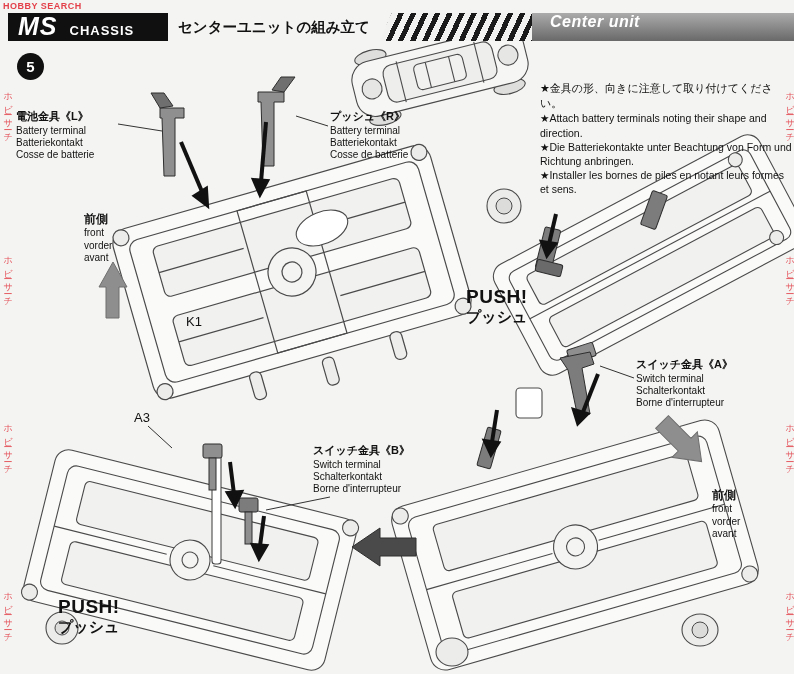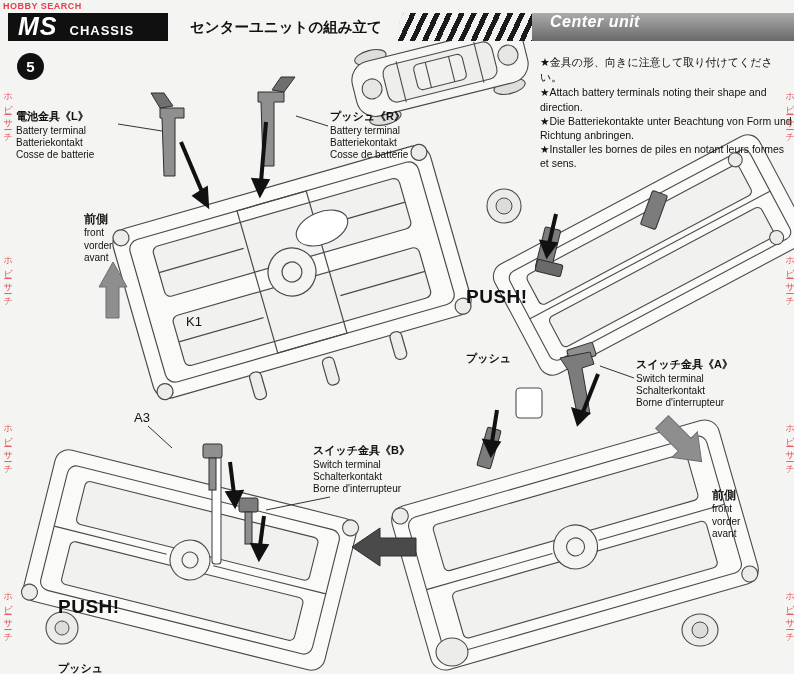--- a/index.html
+++ b/index.html
@@ -7,38 +7,38 @@
   body { background:#dcdcda; font-family:"Liberation Sans","DejaVu Sans",sans-serif; color:#111; }
   .page { position:relative; width:794px; height:674px; background:#f4f4f2; overflow:hidden; }
 
   svg.art { position:absolute; left:0; top:0; z-index:1; }
 
   
   .header { position:absolute; left:8px; top:13px; width:786px; height:28px; display:flex; z-index:2; }
   .logo { background:#101010; color:#fff; display:flex; align-items:baseline; gap:12px; padding:0 10px; width:160px; flex:none; }
   .logo .ms { font-size:25px; font-weight:bold; font-style:italic; line-height:27px; letter-spacing:1px; }
   .logo .chassis { font-size:13px; font-weight:bold; letter-spacing:1px; }
-  .stripes { flex:1; background:repeating-linear-gradient(115deg,#1a1a1a 0 5px,#f2f2f0 5px 11px); display:flex; align-items:stretch;margin-left:12px; }
+  .stripes { flex:1; background:repeating-linear-gradient(115deg,#1a1a1a 0 5px,#f2f2f0 5px 11px); display:flex; align-items:stretch; }
   .jp-title { background:#f4f4f2; display:flex; align-items:center; padding:0 22px 0 10px; font-size:14.5px; font-weight:bold; clip-path:polygon(0 0,100% 0,calc(100% - 12px) 100%,0 100%); }
   .unit-bar { width:262px; flex:none; background:linear-gradient(#ababab,#696969); color:#fff; display:flex; align-items:flex-start; padding-left:18px; font-size:16px; font-weight:bold; font-style:italic; letter-spacing:.5px; }
 
   .step-circle { position:absolute; left:17px; top:53px; width:27px; height:27px; border-radius:50%; background:#101010; color:#fff; text-align:center; line-height:27px; font-size:15px; font-weight:bold; z-index:2; }
 
   .notes { position:absolute; left:540px; top:55px; width:252px; font-size:10.5px; line-height:1.34; z-index:2; }
-  .notes .n0 { font-size:11px; margin-bottom:1px; }
+  .notes .n0 { font-size:11px; margin-bottom:1px;margin-top:26px; }
 
   .lbl { position:absolute; z-index:2; font-size:10px; line-height:1.24; }
   .lbl .jp { font-size:11px; font-weight:bold; margin-bottom:1px; }
 
   .front { position:absolute; z-index:2; font-size:10px; line-height:1.25; }
   .front .jp { font-size:12px; font-weight:bold; }
 
   .push { position:absolute; z-index:2; line-height:1.15; }
   .push .en { font-size:19px; font-weight:800; letter-spacing:.5px; }
-  .push .jp { font-size:11px; font-weight:bold;margin-top:44px; }
+  .push .jp { font-size:15px; font-weight:bold; }
 
   .part-lab { position:absolute; z-index:2; font-size:13px; }
 
   .wm-top { position:absolute; left:3px; top:1px; color:#e3404a; font-size:9px; font-weight:bold; letter-spacing:.5px; z-index:3; }
   .wm-v { position:absolute; writing-mode:vertical-rl; color:#e3404a; font-size:9px; letter-spacing:2px; z-index:3; opacity:.9; }
   .wm-l { left:1px; } .wm-r { left:783px; }
   .wm-y1 { top:86px; } .wm-y2 { top:250px; } .wm-y3 { top:418px; } .wm-y4 { top:586px; }
 </style>
 </head>
 <body>

